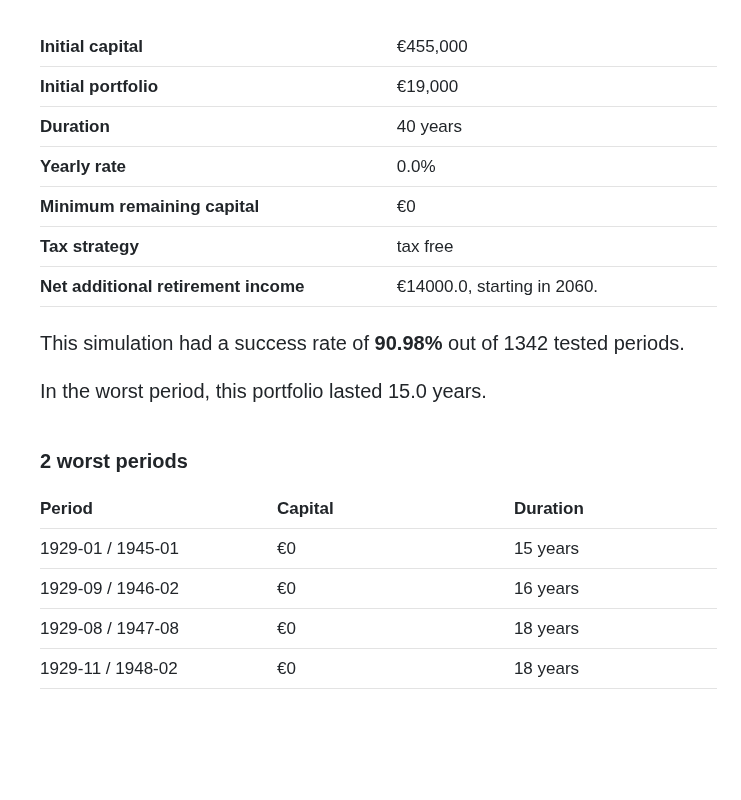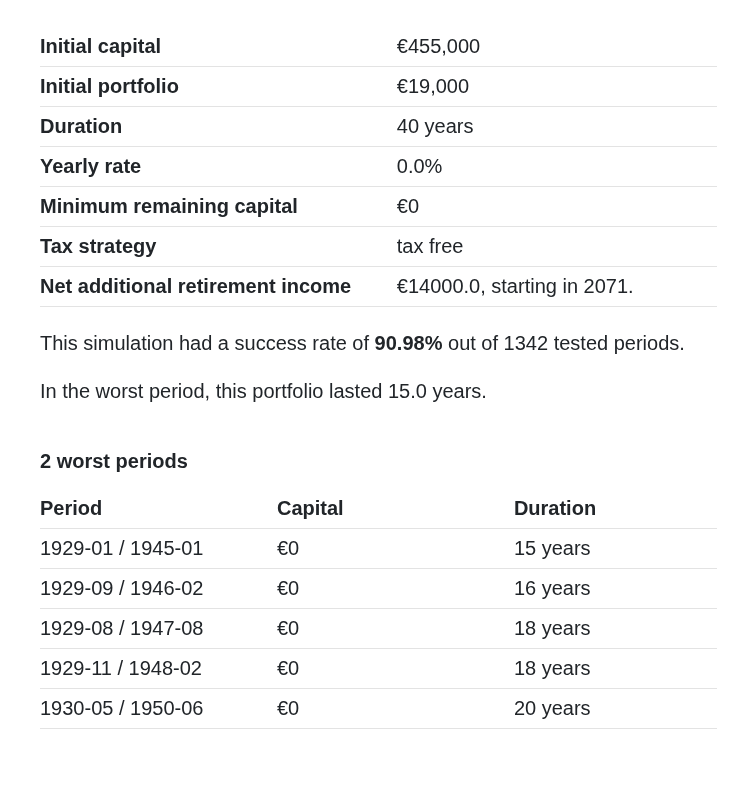--- a/index.html
+++ b/index.html
@@ -19,21 +19,21 @@
     width: 741px;
     min-height: 800px;
     padding: 27px 24px 23px 40px;
     background: var(--bg);
   }
   table {
     width: 100%;
     border-collapse: collapse;
   }
   th, td {
-    font-size: 20px;
+    font-size: 17px;
     line-height: 19px;
     padding: 10px 0;
     border-bottom: 1px solid var(--border);
     text-align: left;
     vertical-align: top;
   }
   .settings-table td.label {
     width: 52.7%;
     font-weight: 700;
   }
@@ -84,21 +84,21 @@
       <tr>
         <td class="label">Minimum remaining capital</td>
         <td class="value">€0</td>
       </tr>
       <tr>
         <td class="label">Tax strategy</td>
         <td class="value">tax free</td>
       </tr>
       <tr>
         <td class="label">Net additional retirement income</td>
-        <td class="value">€14000.0, starting in 2071.</td>
+        <td class="value">€14000.0, starting in 2060.</td>
       </tr>
     </tbody>
   </table>
 
   <section class="results-summary">
     <p><span>This simulation had a success rate of </span><span class="bold">90.98%</span><span> out of 1342 tested periods.</span></p>
     <p>In the worst period, this portfolio lasted 15.0 years.</p>
   </section>
 
   <section>
@@ -125,22 +125,17 @@
         <tr>
           <td>1929-08 / 1947-08</td>
           <td>€0</td>
           <td>18 years</td>
         </tr>
         <tr>
           <td>1929-11 / 1948-02</td>
           <td>€0</td>
           <td>18 years</td>
         </tr>
-        <tr>
-          <td>1930-05 / 1950-06</td>
-          <td>€0</td>
-          <td>20 years</td>
-        </tr>
       </tbody>
     </table>
   </section>
 
 </main>
 
 </body></html>

